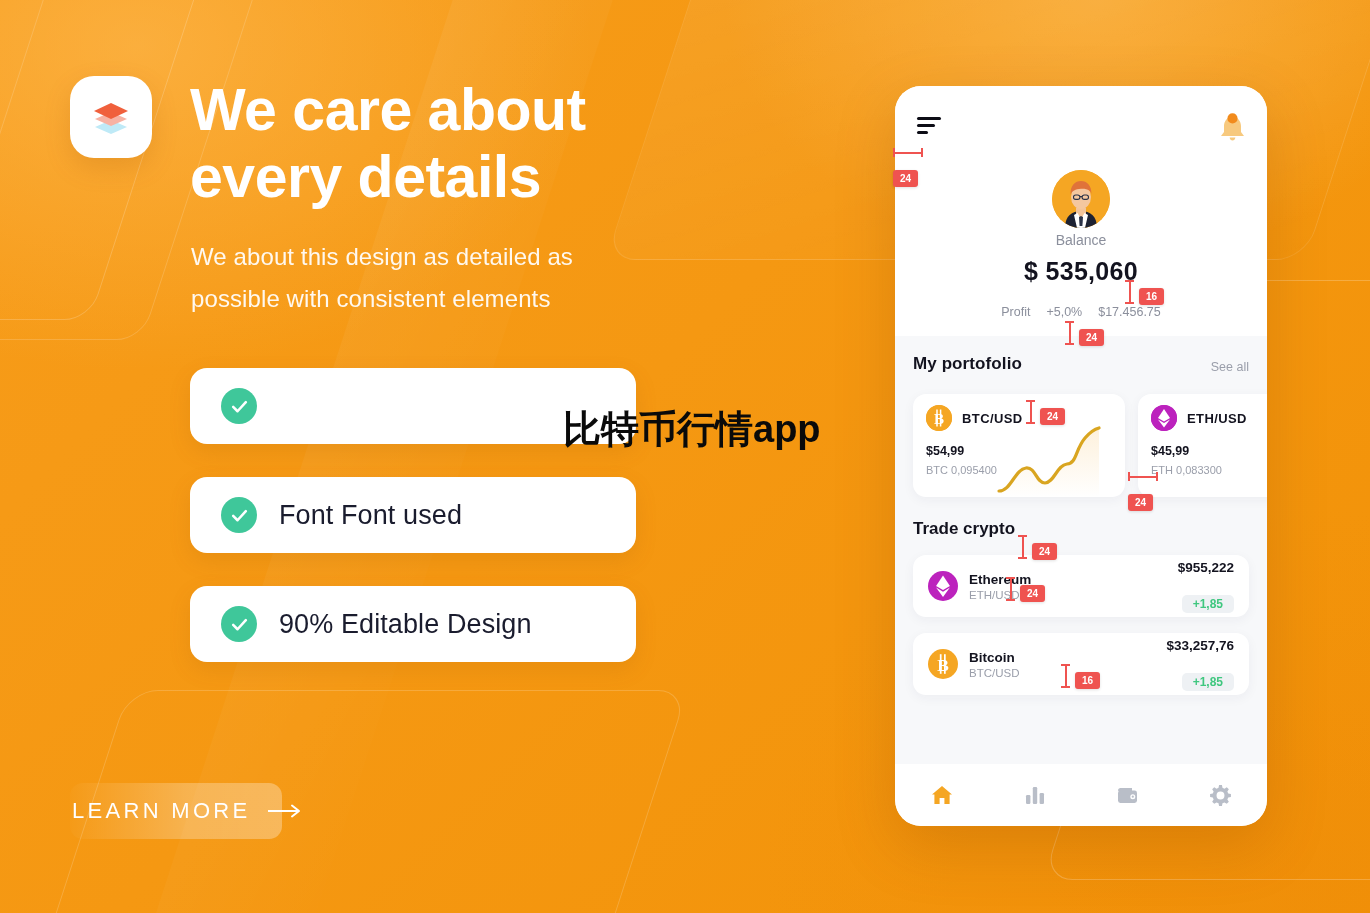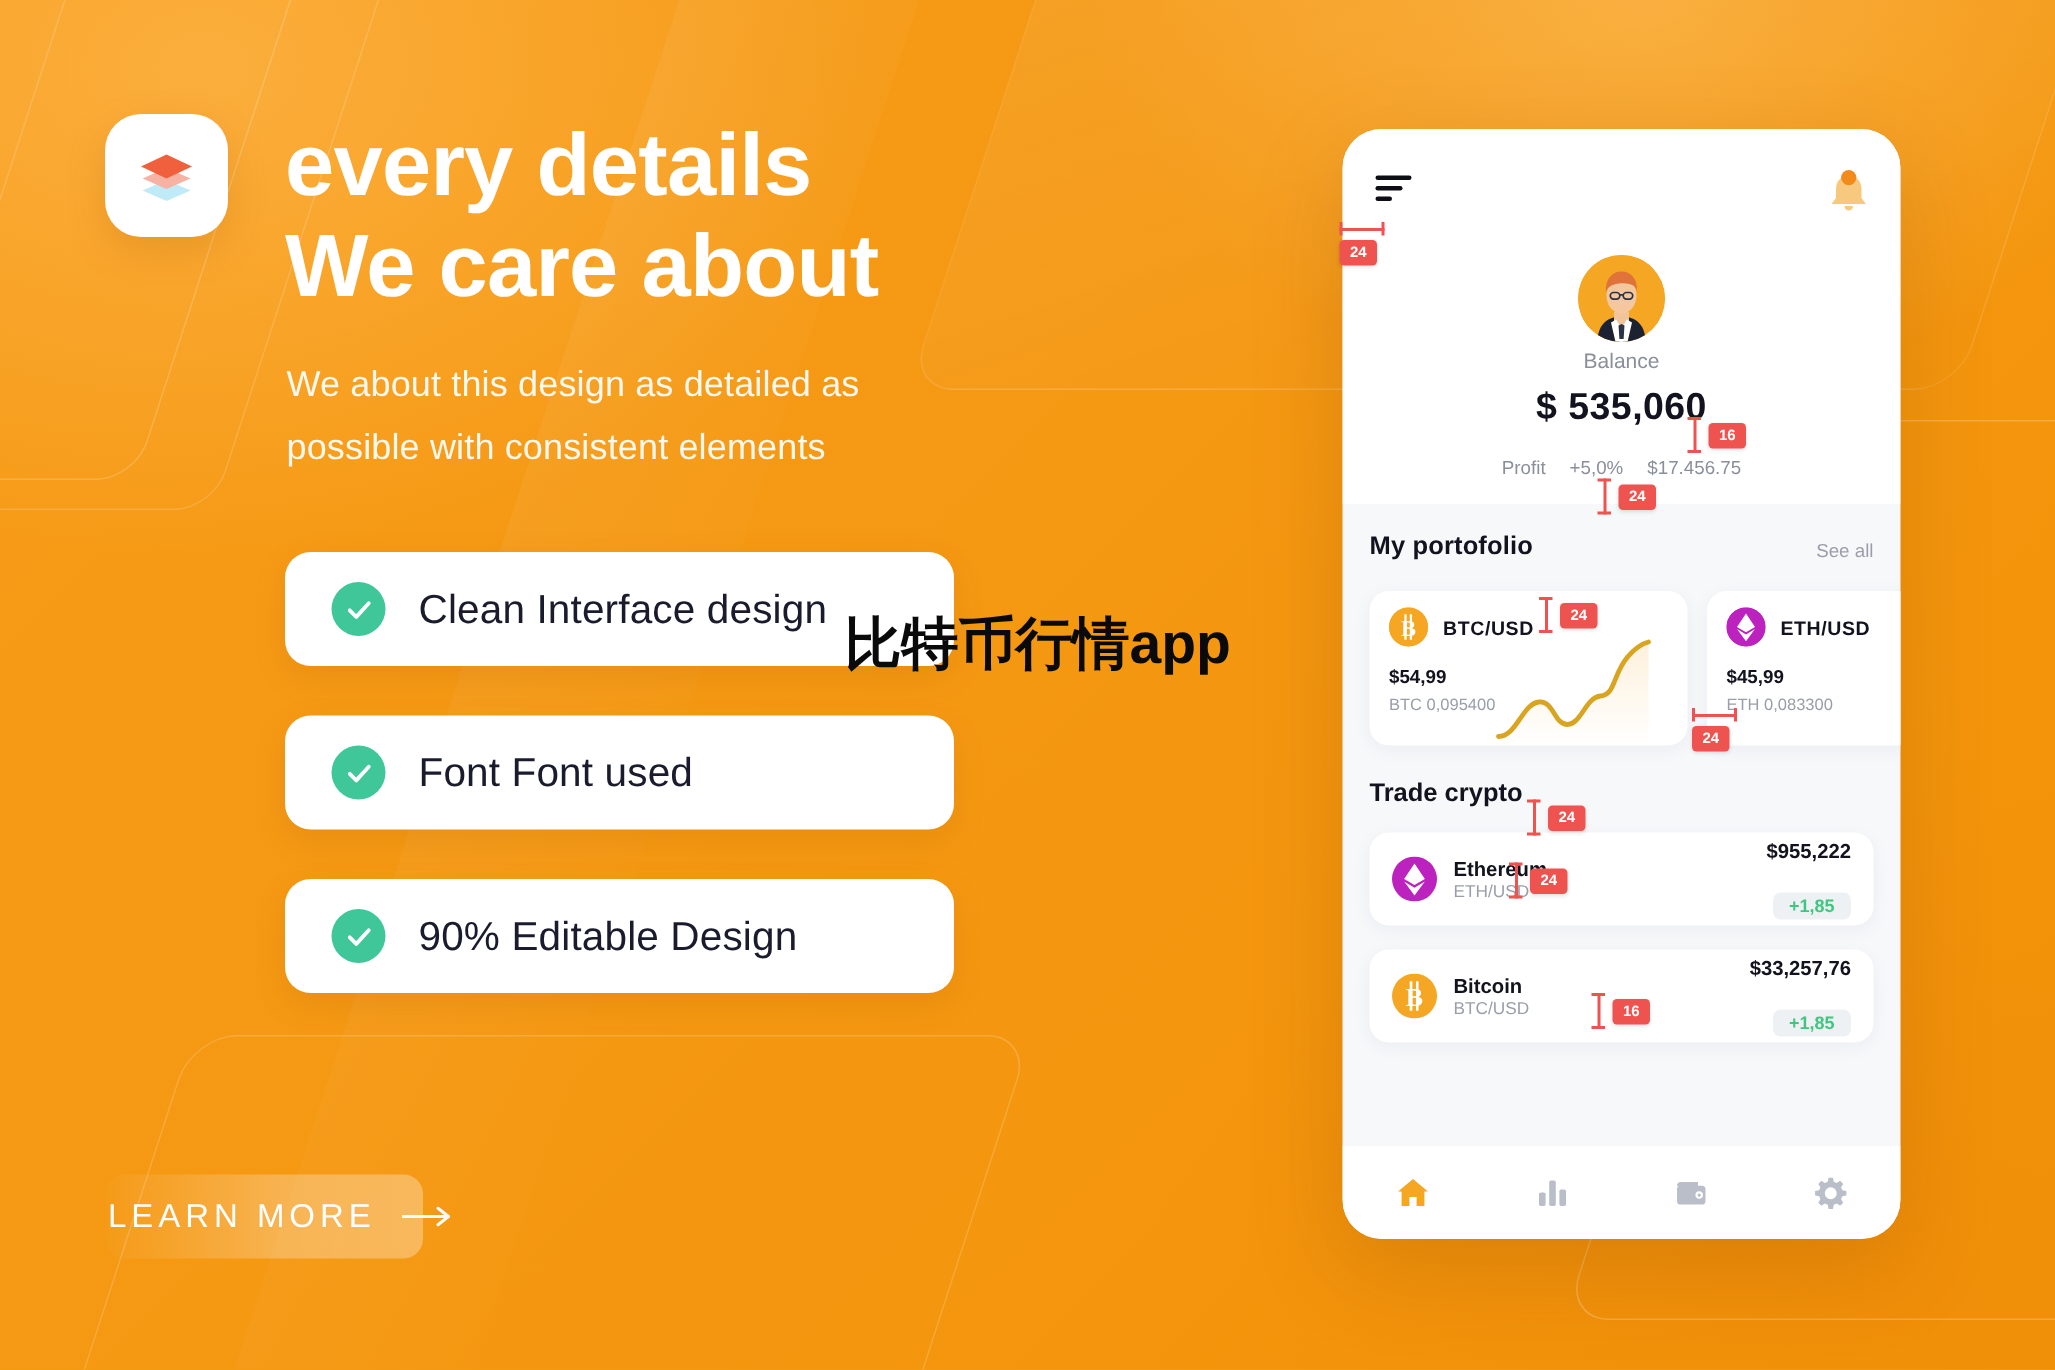--- a/index.html
+++ b/index.html
@@ -168,20 +168,21 @@
     border-radius:0 0 26px 26px;
   }
   .nav-i { width:26px; height:26px; display:flex; align-items:center; justify-content:center; }
 
   
   .mk { position:absolute; z-index:30; }
   .mk-badge {
     background:#ef5350; color:#ffffff; font-size:10px; font-weight:bold;
     border-radius:3px; padding:2px 7px; line-height:1.3;
     box-shadow:0 1px 3px rgba(0,0,0,0.12);
+    margin-top:10px;
   }
   
   .mk-h { display:flex; flex-direction:column; align-items:flex-start; }
   .mk-h .bar { width:30px; height:9px; position:relative; margin-bottom:3px; }
   .mk-h .bar::before, .mk-h .bar::after {
     content:""; position:absolute; top:0; width:2px; height:9px; background:#ef5350;
   }
   .mk-h .bar::before { left:0; } .mk-h .bar::after { right:0; }
   .mk-h .bar span {
     position:absolute; left:0; right:0; top:3.5px; height:2px; background:#ef5350;
@@ -214,37 +215,36 @@
 
   <div class="logo-badge">
     <svg width="46" height="46" viewBox="0 0 46 46">
       <polygon points="23,26 39,33 23,40 7,33" fill="#bfeaf7"></polygon>
       <polygon points="23,18 39,25 23,32 7,25" fill="#f7b2a3"></polygon>
       <polygon points="23,9 40,17 23,25 6,17" fill="#f0603c"></polygon>
     </svg>
   </div>
 
   <div class="headline">
+    <div>We care about</div>
     <div>every details</div>
-    <div>We care about</div>
   </div>
 
   <div class="subhead">
     <div>We about this design as detailed as</div>
     <div>possible with consistent elements</div>
   </div>
 
   <div class="features">
     <div class="fcard">
       <span class="check">
         <svg viewBox="0 0 24 24" fill="none" stroke="#ffffff" stroke-width="3.2" stroke-linecap="round" stroke-linejoin="round">
             <polyline points="4,12.5 9.5,18 20,6.5"></polyline>
           </svg>
       </span>
-      <span class="flabel">Clean Interface design</span>
     </div>
     <div class="fcard">
       <span class="check">
         <svg viewBox="0 0 24 24" fill="none" stroke="#ffffff" stroke-width="3.2" stroke-linecap="round" stroke-linejoin="round">
             <polyline points="4,12.5 9.5,18 20,6.5"></polyline>
           </svg>
       </span>
       <span class="flabel">Font Font used</span>
     </div>
     <div class="fcard">

